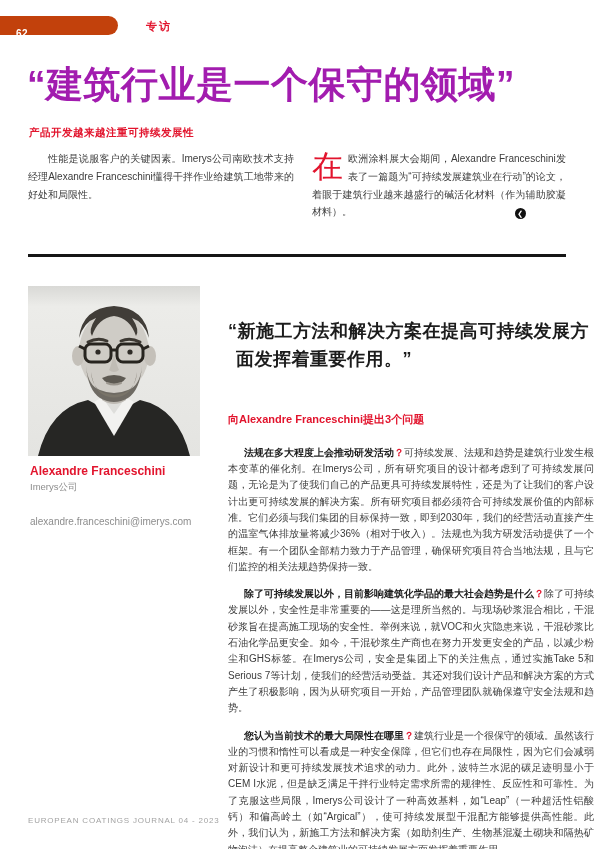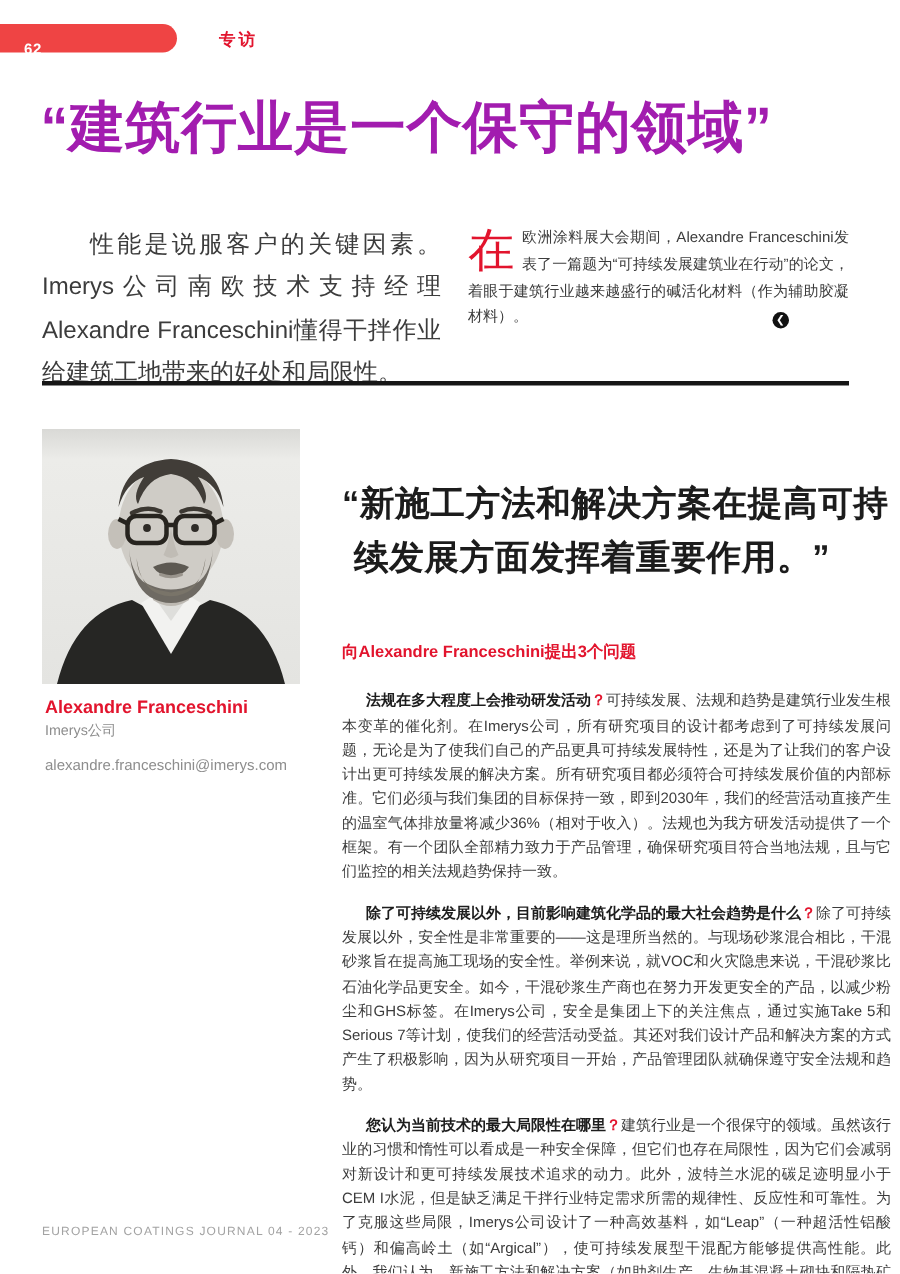--- a/index.html
+++ b/index.html
@@ -15,21 +15,21 @@
     background: #ffffff;
     overflow: hidden;
     margin: 0 auto;
   }
 
   
   .kicker-badge {
     position: absolute;
     left: 0; top: 16px;
     height: 19px;
-    background: #ef4444;
+    background: #c2410c;
     border-radius: 0 10px 10px 0;
     display: flex;
     align-items: center;
     padding: 16px 16px 0 16px;
     gap: 14px;
   }
   .kicker-badge .pageno {
     color: #fff; font-size: 10px; font-weight: 700; letter-spacing: 0.5px;
   }
   .kicker-badge .badge-label {
@@ -65,21 +65,21 @@
   
   .intro-row {
     position: absolute;
     left: 28px; top: 150px;
     width: 538px;
     display: flex;
     gap: 18px;
   }
   .intro-left {
     width: 266px;
-    font-size: 16px;
+    font-size: 10px;
     line-height: 1.78;
     color: #3c3c3c;
     text-indent: 2em;
     text-align: justify;
   }
   .intro-right {
     flex: 1;
     position: relative;
     font-size: 10px;
     line-height: 1.78;
@@ -121,38 +121,38 @@
     left: 28px; top: 286px;
     width: 172px; height: 170px;
     background: #e9e9e7;
   }
   .portrait svg { display: block; width: 100%; height: 100%; }
   .caption { position: absolute; left: 30px; top: 464px; width: 172px; }
   .caption .name {
     color: #e2142d; font-size: 12px; font-weight: 700; margin-bottom: 3px;
   }
   .caption .company {
-    color: #8d8d8d; font-size: 9.5px; margin-bottom: 6px;
+    color: #8d8d8d; font-size: 9.5px; margin-bottom: 17px;
   }
   .caption .email {
     color: #8d8d8d; font-size: 10px;
     text-decoration-color: #bdbdbd;
     cursor: pointer;
     display: inline-block;
     border-bottom: 0;
   }
 
   
   .right-col {
     position: absolute;
     left: 228px; top: 318px;
     width: 366px;
   }
   .pull-quote {
-    font-size: 23px;
+    font-size: 18px;
     font-weight: 700;
     color: #1c1c1c;
     line-height: 1.55;
     letter-spacing: 0.5px;
     padding-left: 8px;
     text-indent: -8px;
   }
   .qa-heading {
     margin-top: 38px;
     text-align: left;
@@ -186,20 +186,21 @@
 
 <div class="page">
 
   <div class="kicker-badge">
     <span class="pageno">62</span>
     <span class="badge-label">欧洲涂料展</span>
   </div>
   <div class="section-label">专访</div>
 
   <h1 class="headline">“建筑行业是一个保守的领域”</h1>
+  <div class="subhead">产品开发越来越注重可持续发展性</div>
 
   <div class="intro-row">
     <p class="intro-left">性能是说服客户的关键因素。Imerys公司南欧技术支持经理Alexandre Franceschini懂得干拌作业给建筑工地带来的好处和局限性。</p>
     <div class="intro-right">
       <span class="dropcap">在</span><span>欧洲涂料展大会期间，Alexandre Franceschini发表了一篇题为“可持续发展建筑业在行动”的论文，着眼于建筑行业越来越盛行的碱活化材料（作为辅助胶凝材料）。</span>
       <span class="end-marker">❮</span>
     </div>
   </div>
 
   <div class="rule"></div>

